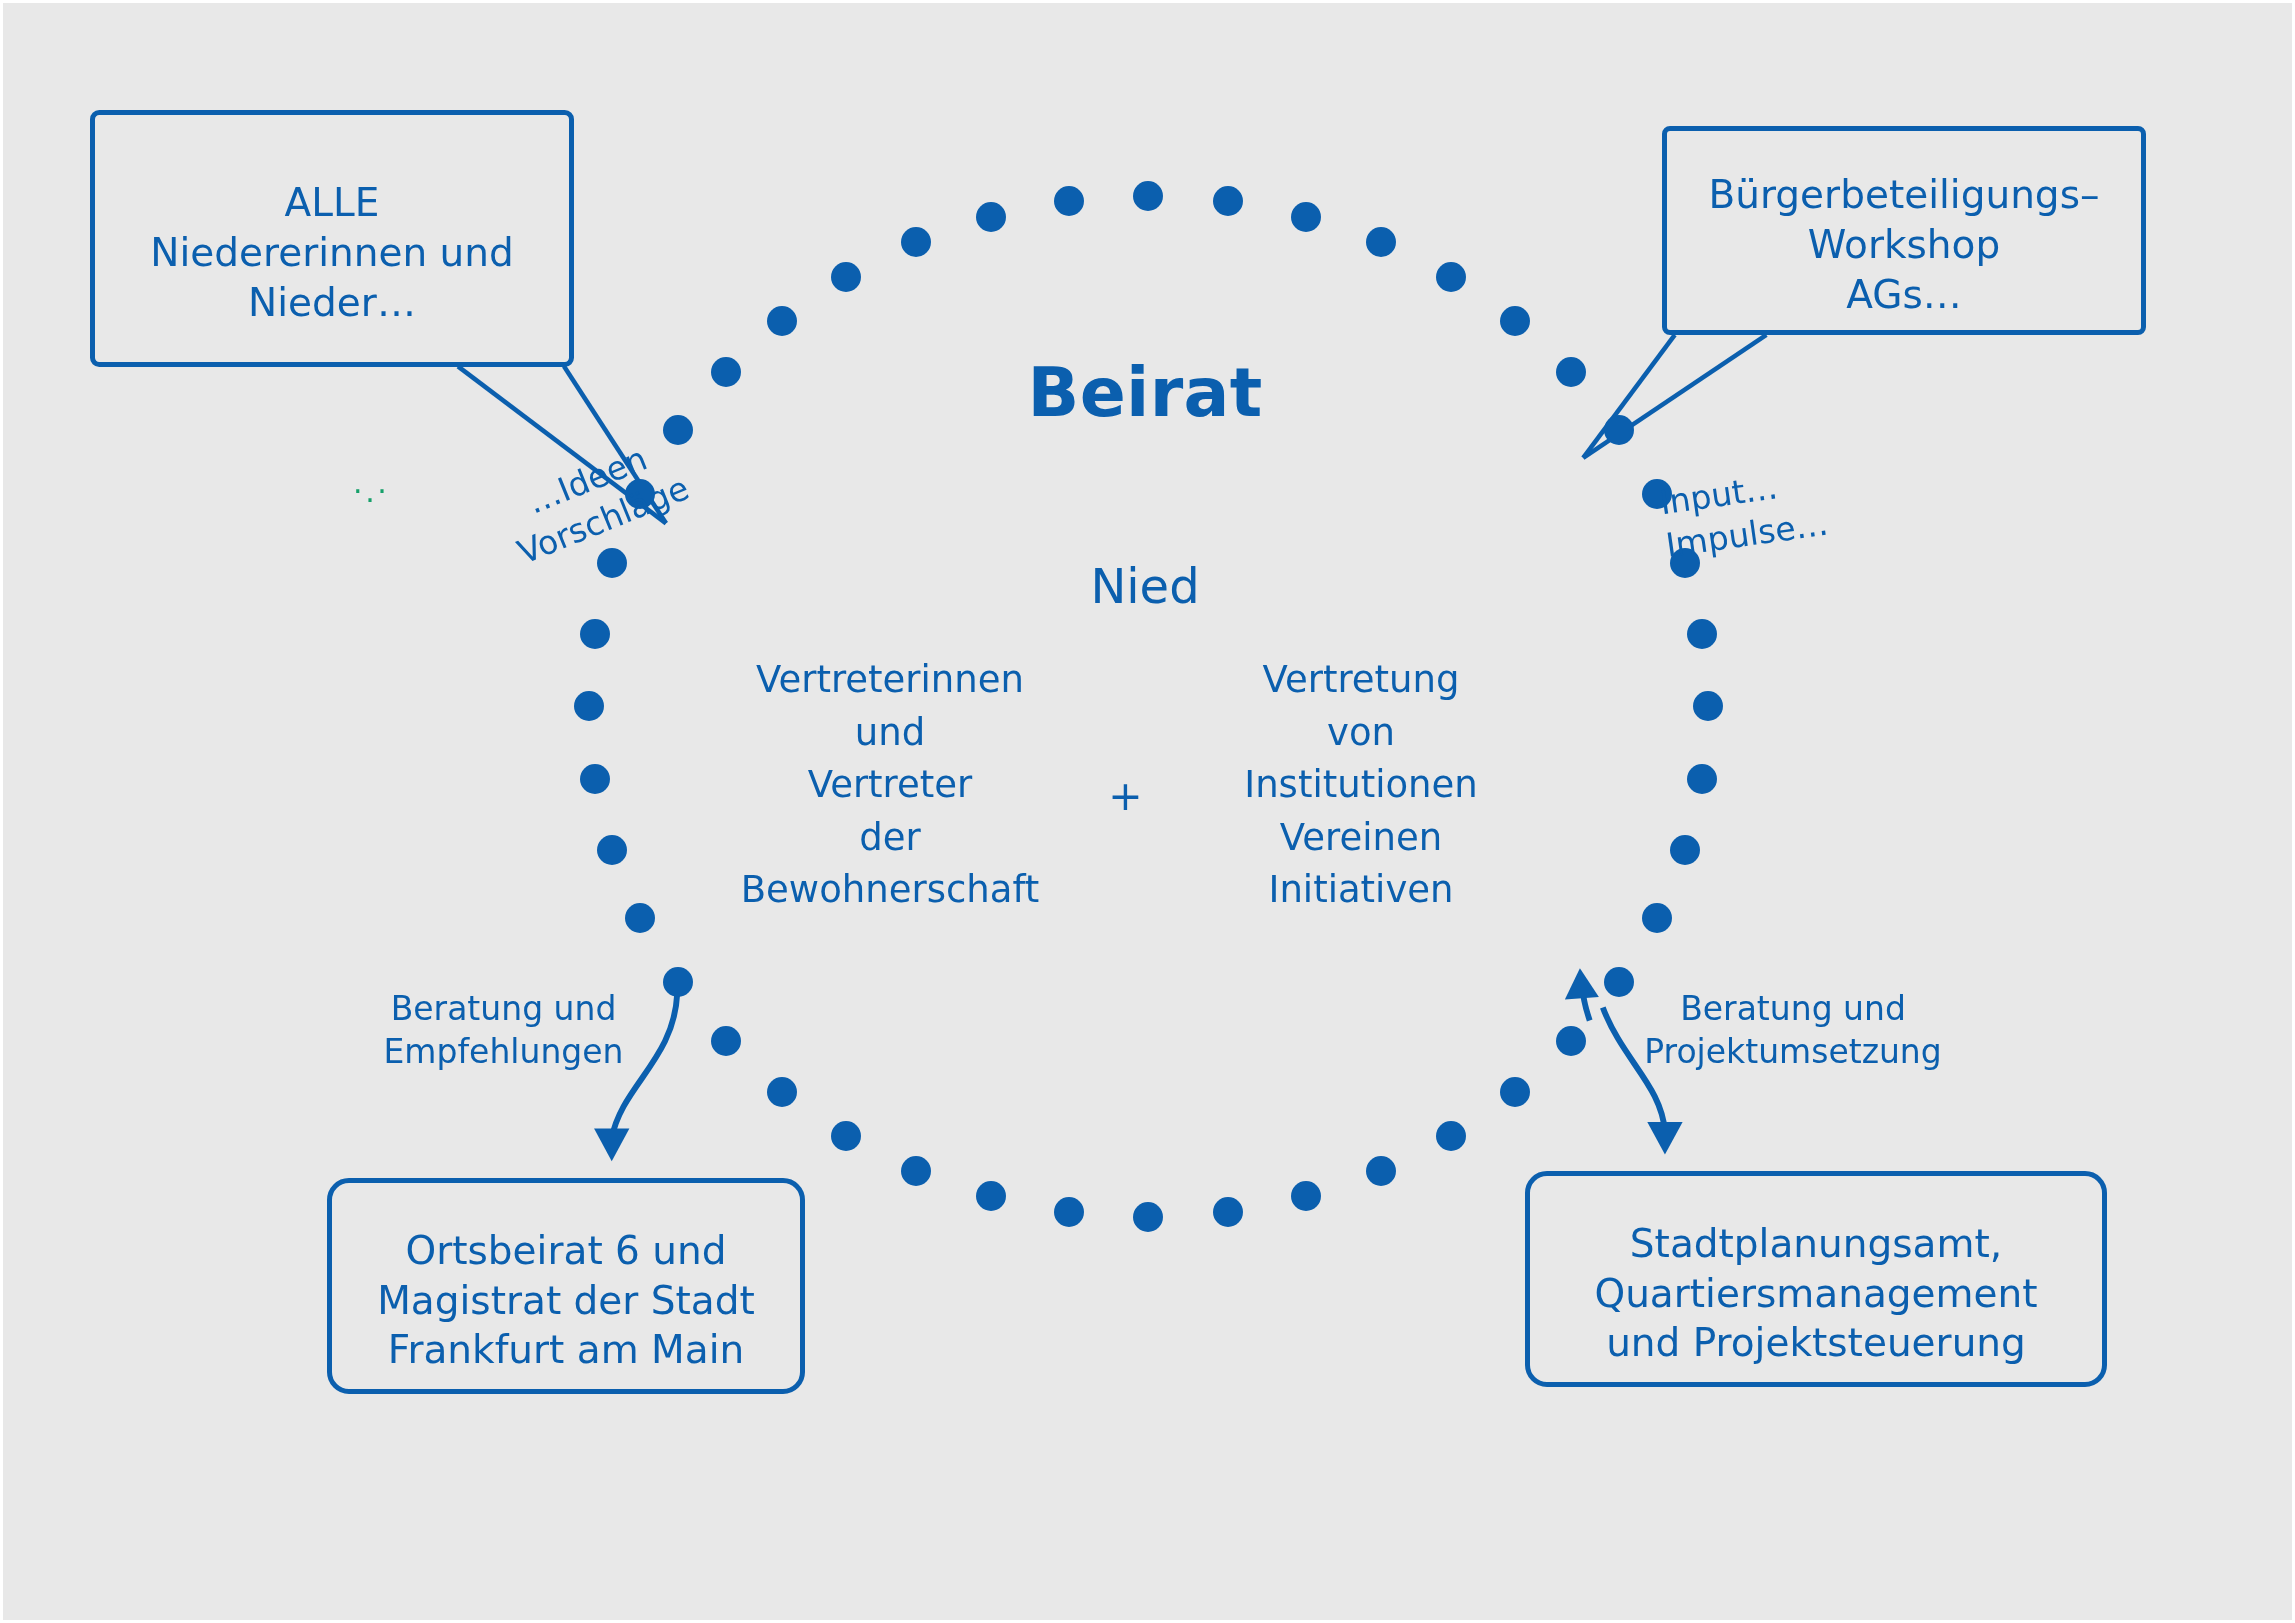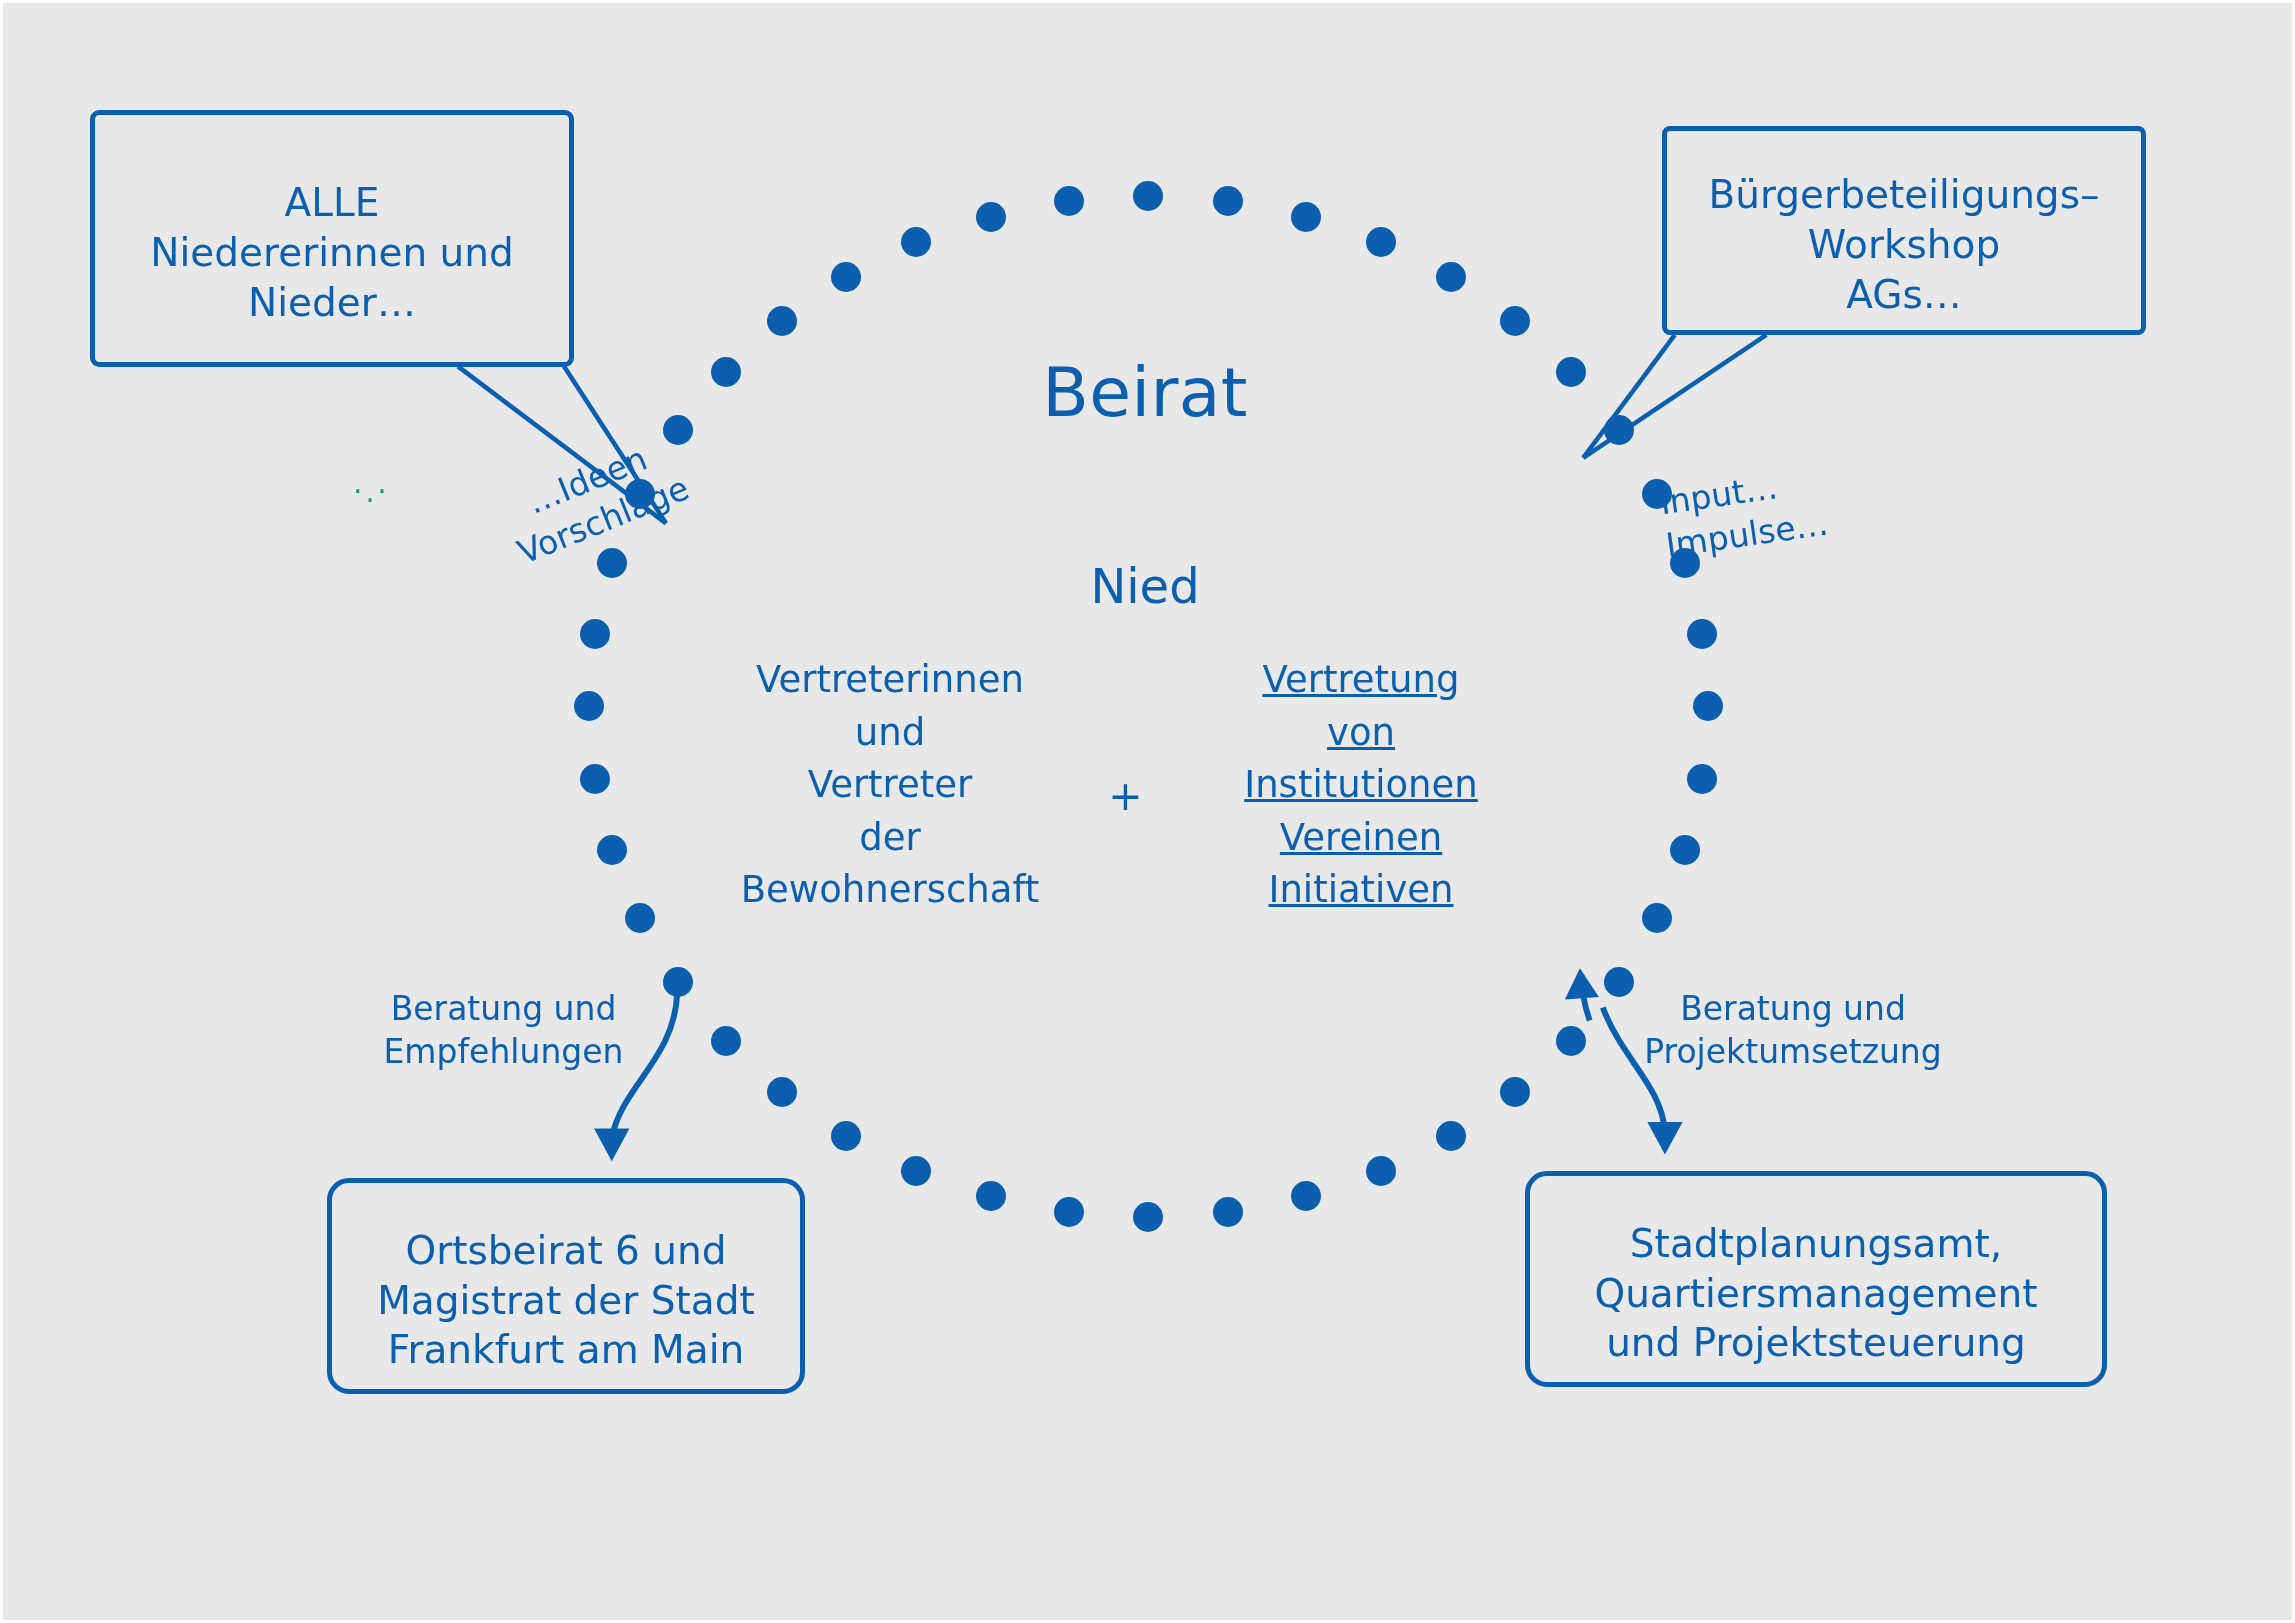--- a/index.html
+++ b/index.html
@@ -49,21 +49,21 @@
   .center-block {
     position: absolute;
     text-align: center;
     color: #0b5fae;
   }
   #title-beirat {
     left: 818px;
     top: 353px;
     width: 654px;
     font-size: 68px;
-    font-weight: normal;
+    font-weight: bold;
     letter-spacing: 0.3px;
   }
   #title-soziale {
     left: 818px;
     top: 452px;
     width: 654px;
     font-size: 48px;
     letter-spacing: 0.7px;
   }
   #title-nied {
@@ -85,21 +85,20 @@
     top: 772px;
     width: 105px;
     font-size: 41px;
   }
   #col-right {
     left: 1178px;
     top: 654px;
     width: 366px;
     font-size: 37px;
     line-height: 1.42;
-    text-decoration: underline;
   }
   #stimmrecht {
     left: 818px;
     top: 1034px;
     width: 654px;
     font-size: 37px;
   }
 
   
   .bubble {

